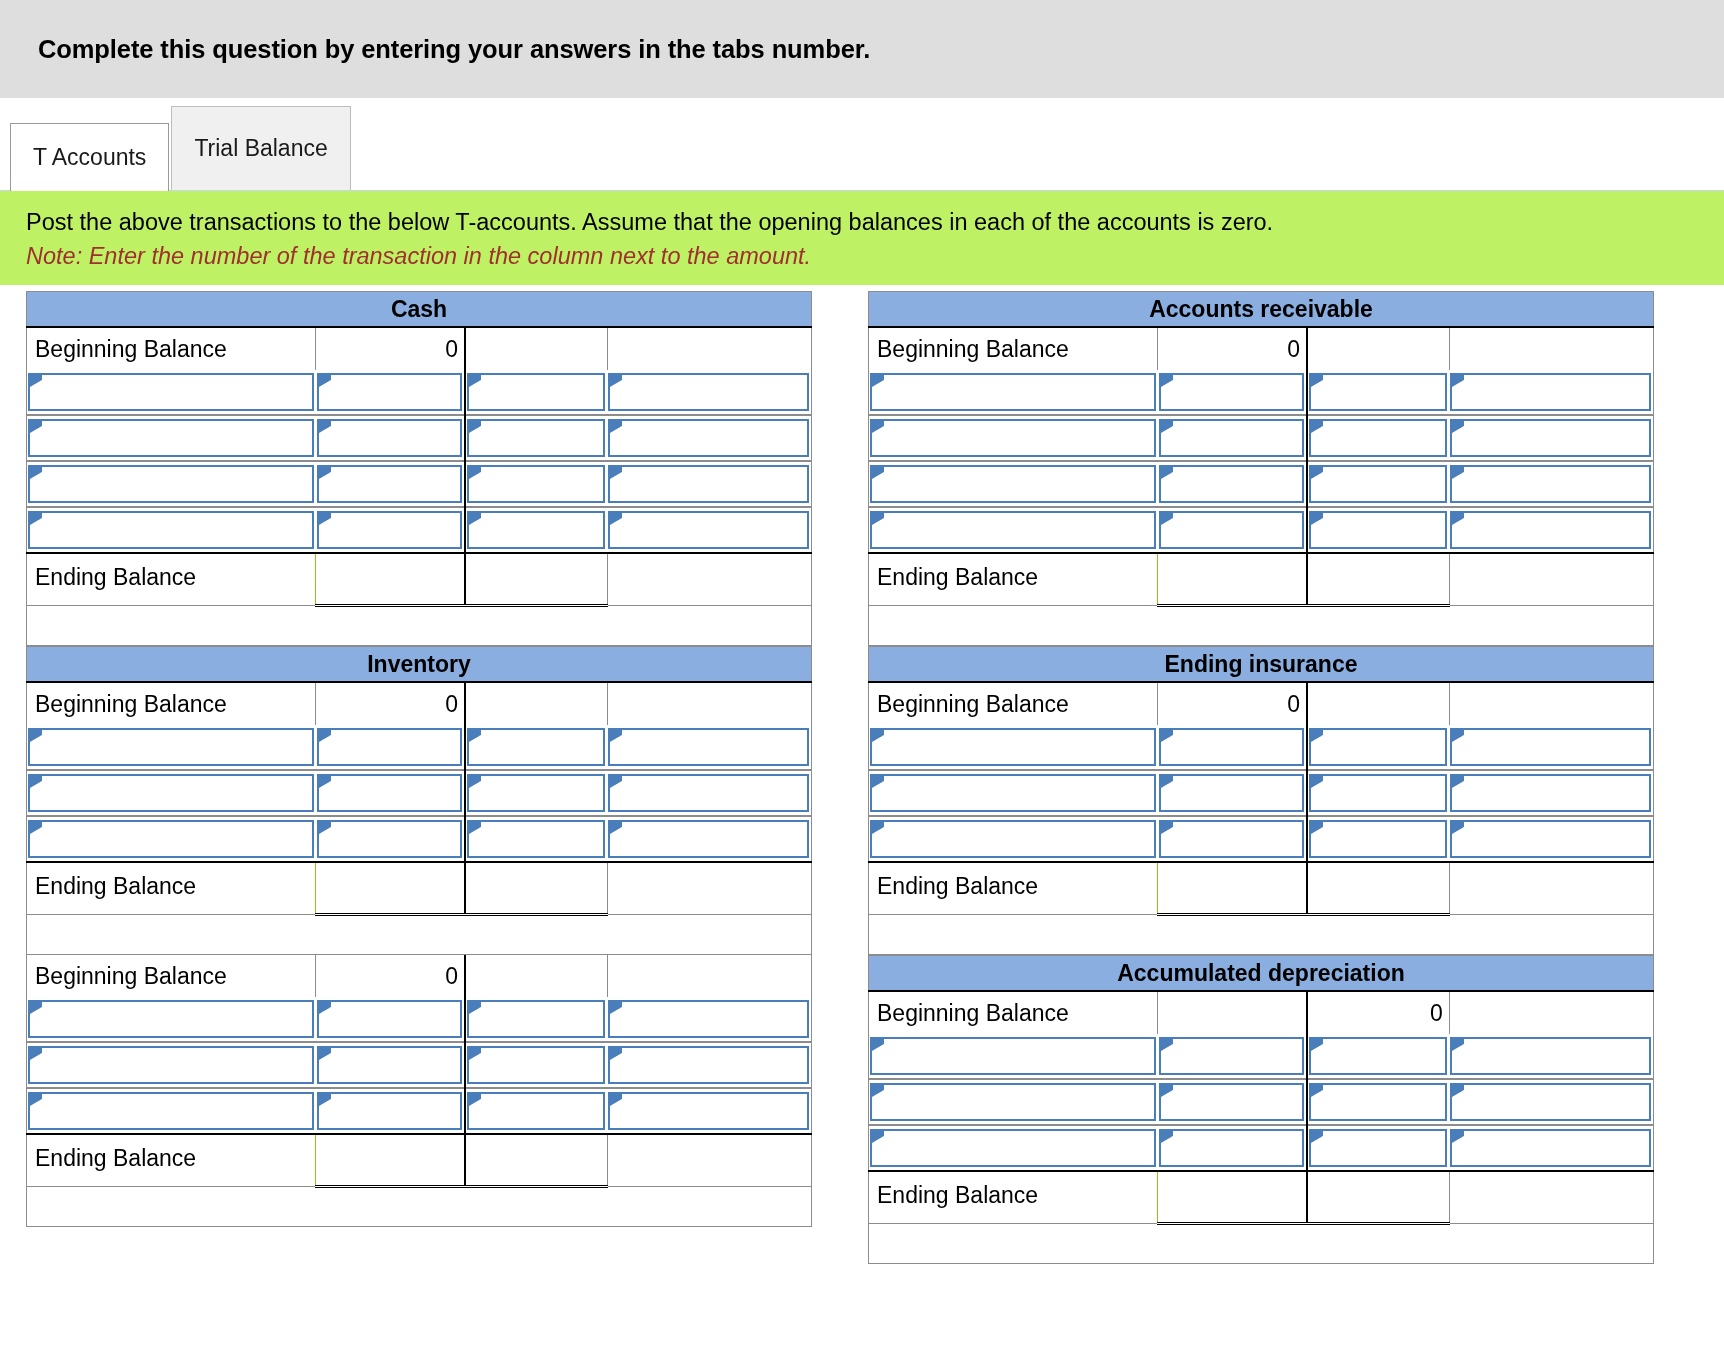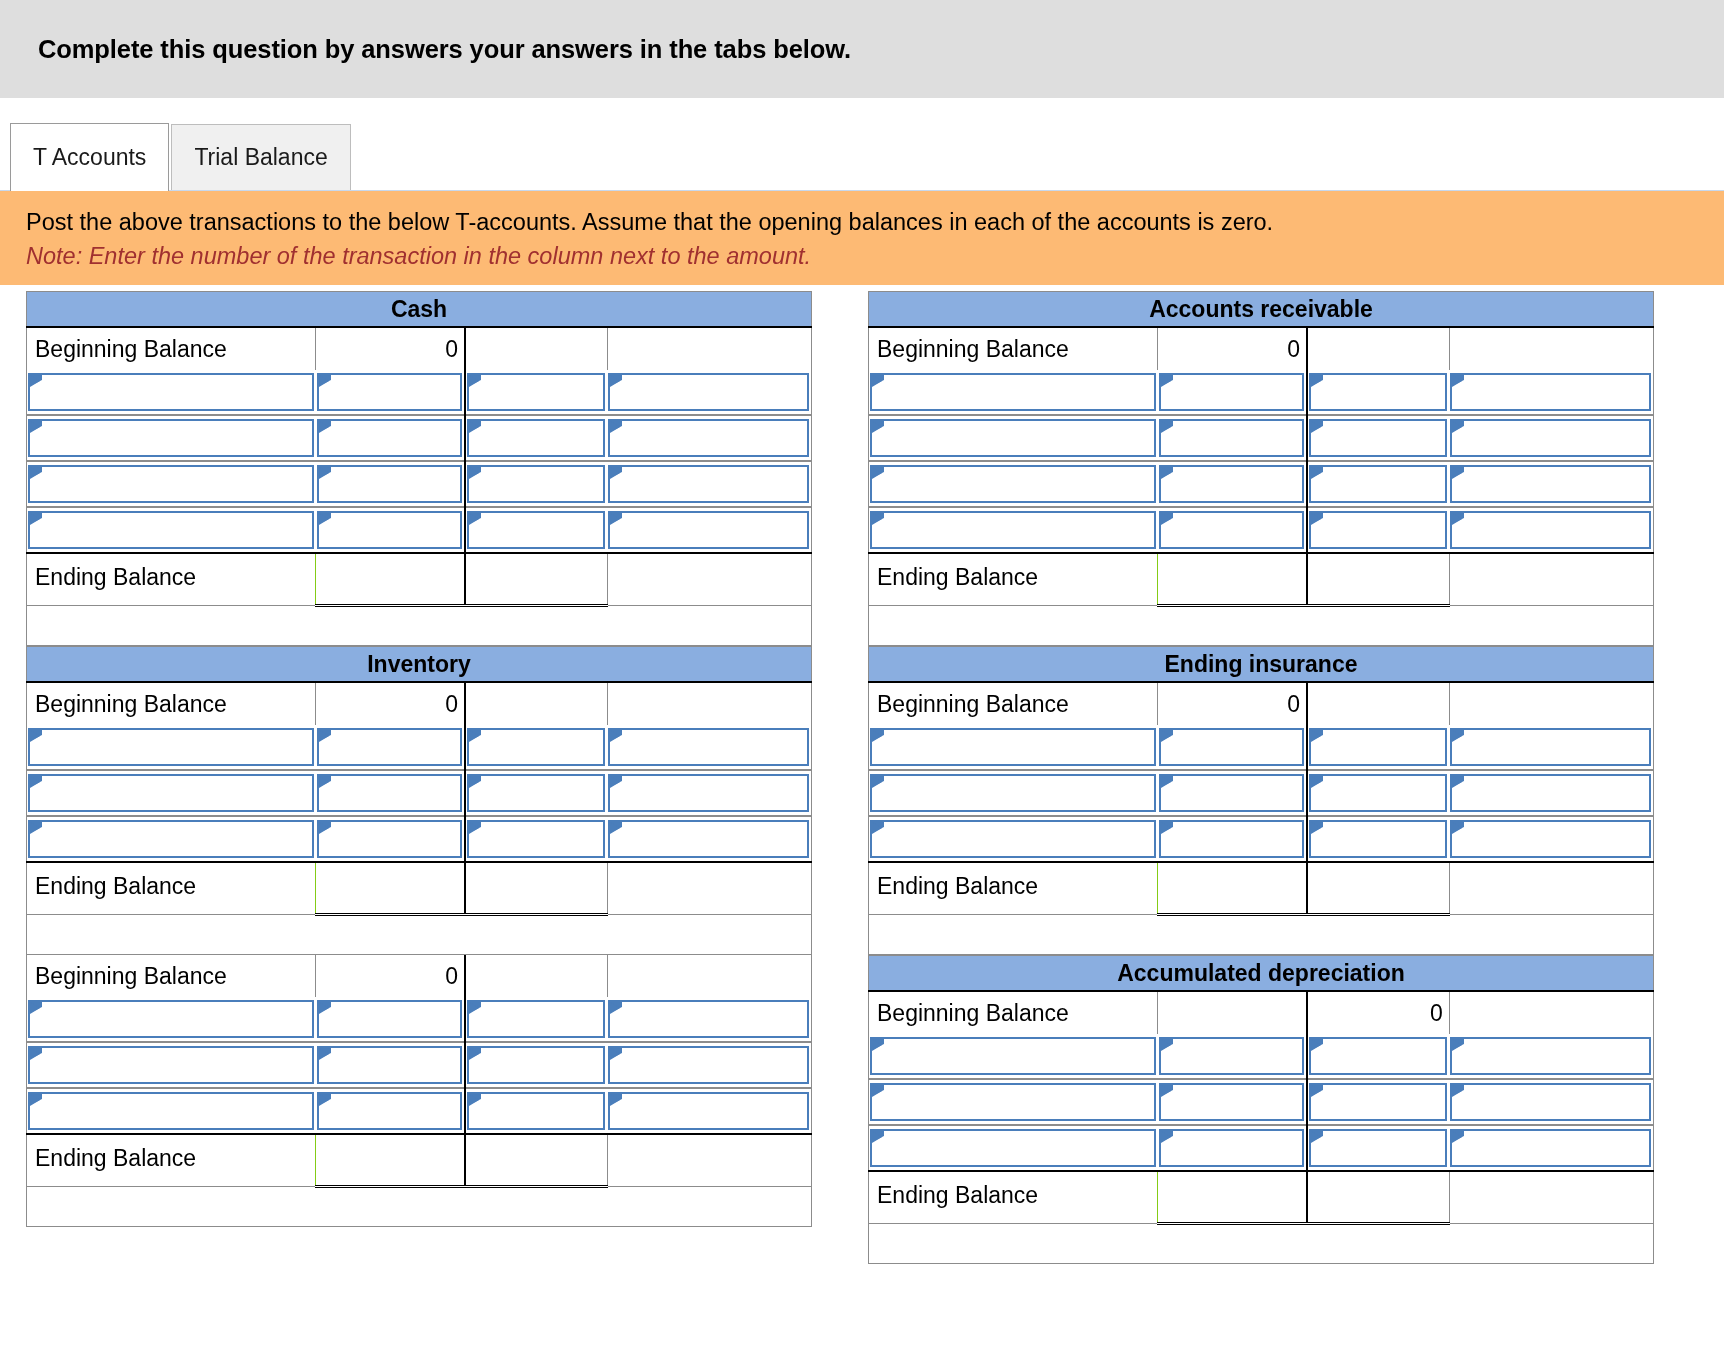--- a/index.html
+++ b/index.html
@@ -37,21 +37,21 @@
     height: 92px;
     position: relative;
     background: #ffffff;
     padding-left: 10px;
     padding-top: 28px;
     box-sizing: border-box;
     display: flex;
     align-items: flex-end;
   }
   .tab {
-    height: 66px;
+    height: 84px;
     box-sizing: border-box;
     display: flex;
     align-items: center;
     justify-content: center;
     font-size: 23px;
     color: #1a1a1a;
     padding: 0 22px;
     border: 1px solid #9a9a9a;
     border-bottom: none;
     position: relative;
@@ -64,21 +64,21 @@
   }
   .tab.inactive {
     background: #f0f0f0;
     border-color: #bdbdbd;
     margin-left: 2px;
     color: #1a1a1a;
   }
 
   
   .instr {
-    background: #fdba74;
+    background: #bef264;
     box-sizing: border-box;
     padding: 14px 0 16px 26px;
     border-top: 1px solid #c8d8ec;
     height: 95px;
   }
   .instr-line1 {
     font-size: 23.5px;
     color: #000000;
     line-height: 34px;
   }
@@ -214,21 +214,21 @@
     height: 38px;
     border-top: 1px solid #8c8c8c;
     border-bottom: 1px solid #8c8c8c;
     padding: 0;
   }
 </style>
 </head>
 <body>
 
 <div class="top-banner">
-  <div class="top-banner-text">Complete this question by answers your answers in the tabs below.</div>
+  <div class="top-banner-text">Complete this question by entering your answers in the tabs number.</div>
 </div>
 
 <div class="tab-strip">
   <div class="tab active">
     <span>T Accounts</span>
   </div>
   <div class="tab inactive">
     <span>Trial Balance</span>
   </div>
 </div>

